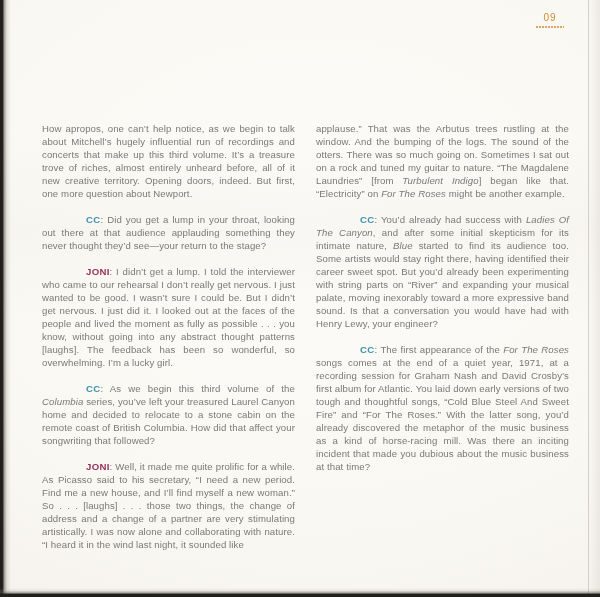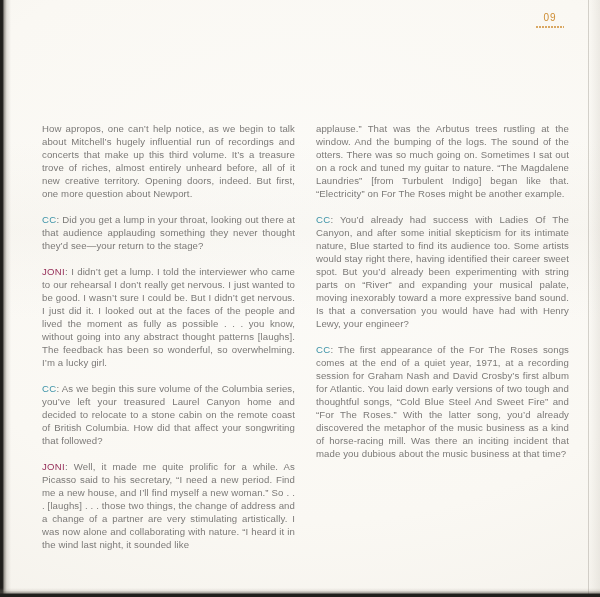--- a/index.html
+++ b/index.html
@@ -72,40 +72,40 @@
   .col { min-width: 0; }
   .para {
     margin: 0 0 13px 0;
     font-size: 9.6px;
     line-height: 13px;
     letter-spacing: 0.1px;
     color: var(--ink, #7B7977);
     text-align: justify;
   }
   .para:last-child { margin-bottom: 0; }
-  .speaker { font-weight: normal; letter-spacing: 0.3px; }
-  .it { }
+  .speaker { font-weight: bold; letter-spacing: 0.3px; margin-left: 44px; }
+  .it { font-style: italic; }
 </style>
 </head>
 <body>
 
 <div id="canvas" style="background-color: rgb(250, 248, 243);">
   <div class="sheen"></div>
 
   <div class="pagenum-block">
     <div class="pagenum">09</div>
     <div class="microtext"></div>
   </div>
 
   <div class="columns">
     <div class="col" id="col-left">
         <p class="para"><span>How apropos, one can’t help notice, as we begin to talk about Mitchell’s hugely influential run of recordings and concerts that make up this third volume. It’s a treasure trove of riches, almost entirely unheard before, all of it new creative territory. Opening doors, indeed. But first, one more question about Newport.</span></p>
         <p class="para"><span class="speaker" style="color: rgb(61, 147, 168);">CC</span>: <span>Did you get a lump in your throat, looking out there at that audience applauding something they never thought they’d see—your return to the stage?</span></p>
         <p class="para"><span class="speaker" style="color: rgb(151, 48, 90);">JONI</span>: <span>I didn’t get a lump. I told the interviewer who came to our rehearsal I don’t really get nervous. I just wanted to be good. I wasn’t sure I could be. But I didn’t get nervous. I just did it. I looked out at the faces of the people and lived the moment as fully as possible . . . you know, without going into any abstract thought patterns [laughs]. The feedback has been so wonderful, so overwhelming. I’m a lucky girl.</span></p>
-        <p class="para"><span class="speaker" style="color: rgb(61, 147, 168);">CC</span>: <span>As we begin this sure volume of the </span><span class="it">Columbia</span><span> series, you’ve left your treasured Laurel Canyon home and decided to relocate to a stone cabin on the remote coast of British Columbia. How did that affect your songwriting that followed?</span></p>
+        <p class="para"><span class="speaker" style="color: rgb(61, 147, 168);">CC</span>: <span>As we begin this third volume of the </span><span class="it">Columbia</span><span> series, you’ve left your treasured Laurel Canyon home and decided to relocate to a stone cabin on the remote coast of British Columbia. How did that affect your songwriting that followed?</span></p>
         <p class="para"><span class="speaker" style="color: rgb(151, 48, 90);">JONI</span>: <span>Well, it made me quite prolific for a while. As Picasso said to his secretary, “I need a new period. Find me a new house, and I’ll find myself a new woman.” So . . . [laughs] . . . those two things, the change of address and a change of a partner are very stimulating artistically. I was now alone and collaborating with nature. “I heard it in the wind last night, it sounded like</span></p>
       </div>
     <div class="col" id="col-right">
         <p class="para"><span>applause.” That was the Arbutus trees rustling at the window. And the bumping of the logs. The sound of the otters. There was so much going on. Sometimes I sat out on a rock and tuned my guitar to nature. “The Magdalene Laundries” [from </span><span class="it">Turbulent Indigo</span><span>] began like that. “Electricity” on </span><span class="it">For The Roses</span><span> might be another example.</span></p>
         <p class="para"><span class="speaker" style="color: rgb(61, 147, 168);">CC</span>: <span>You’d already had success with </span><span class="it">Ladies Of The Canyon</span><span>, and after some initial skepticism for its intimate nature, </span><span class="it">Blue</span><span> started to find its audience too. Some artists would stay right there, having identified their career sweet spot. But you’d already been experimenting with string parts on “River” and expanding your musical palate, moving inexorably toward a more expressive band sound. Is that a conversation you would have had with Henry Lewy, your engineer?</span></p>
         <p class="para"><span class="speaker" style="color: rgb(61, 147, 168);">CC</span>: <span>The first appearance of the </span><span class="it">For The Roses</span><span> songs comes at the end of a quiet year, 1971, at a recording session for Graham Nash and David Crosby’s first album for Atlantic. You laid down early versions of two tough and thoughtful songs, “Cold Blue Steel And Sweet Fire” and “For The Roses.” With the latter song, you’d already discovered the metaphor of the music business as a kind of horse-racing mill. Was there an inciting incident that made you dubious about the music business at that time?</span></p>
       </div>
   </div>
 
   <div class="edge-left"></div>

